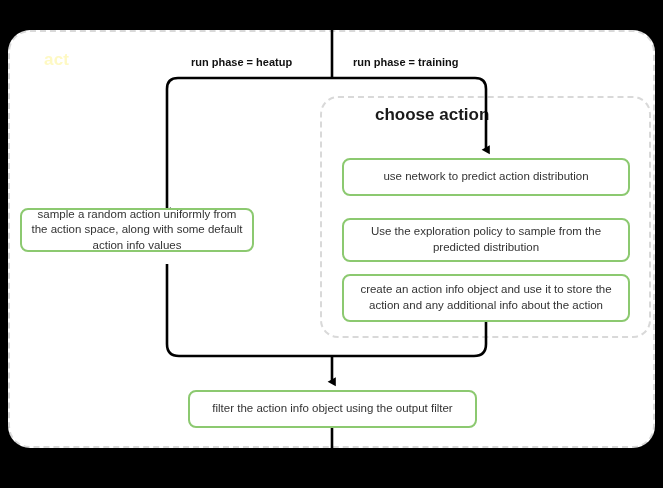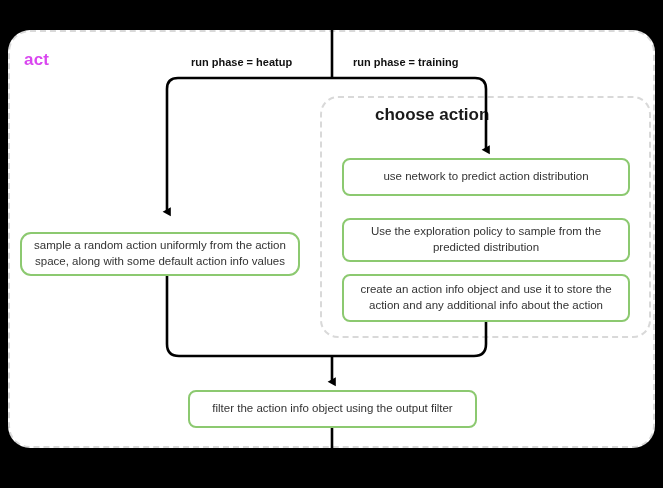--- a/index.html
+++ b/index.html
@@ -23,25 +23,25 @@
     top: 30px;
     width: 647px;
     height: 418px;
     box-sizing: border-box;
     background: #ffffff;
     border: 2px dashed #d9d9d9;
     border-radius: 22px;
   }
   .outer-title {
     position: absolute;
-    left: 24px;
+    left: 44px;
     top: 50px;
     font-size: 17px;
     font-weight: bold;
-    color: #d946ef;
+    color: #fef9c3;
     letter-spacing: 0.2px;
   }
   
   .inner-container {
     position: absolute;
     left: 320px;
     top: 96px;
     width: 331px;
     height: 242px;
     box-sizing: border-box;
@@ -69,21 +69,21 @@
     border-radius: 8px;
     display: flex;
     align-items: center;
     justify-content: center;
     text-align: center;
     color: #333333;
     font-size: 11.5px;
     line-height: 1.35;
     padding: 16px 8px;
   }
-  #node-sample   { left: 20px;  top: 232px; width: 280px; height: 44px; border-radius: 11px; }
+  #node-sample   { left: 20px;  top: 208px; width: 234px; height: 44px; }
   #node-network  { left: 342px; top: 158px; width: 288px; height: 38px; }
   #node-explore  { left: 342px; top: 218px; width: 288px; height: 44px; }
   #node-create   { left: 342px; top: 274px; width: 288px; height: 48px; }
   #node-filter   { left: 188px; top: 390px; width: 289px; height: 38px; }
   
   .edge-label {
     position: absolute;
     font-size: 11px;
     font-weight: bold;
     color: #111111;

